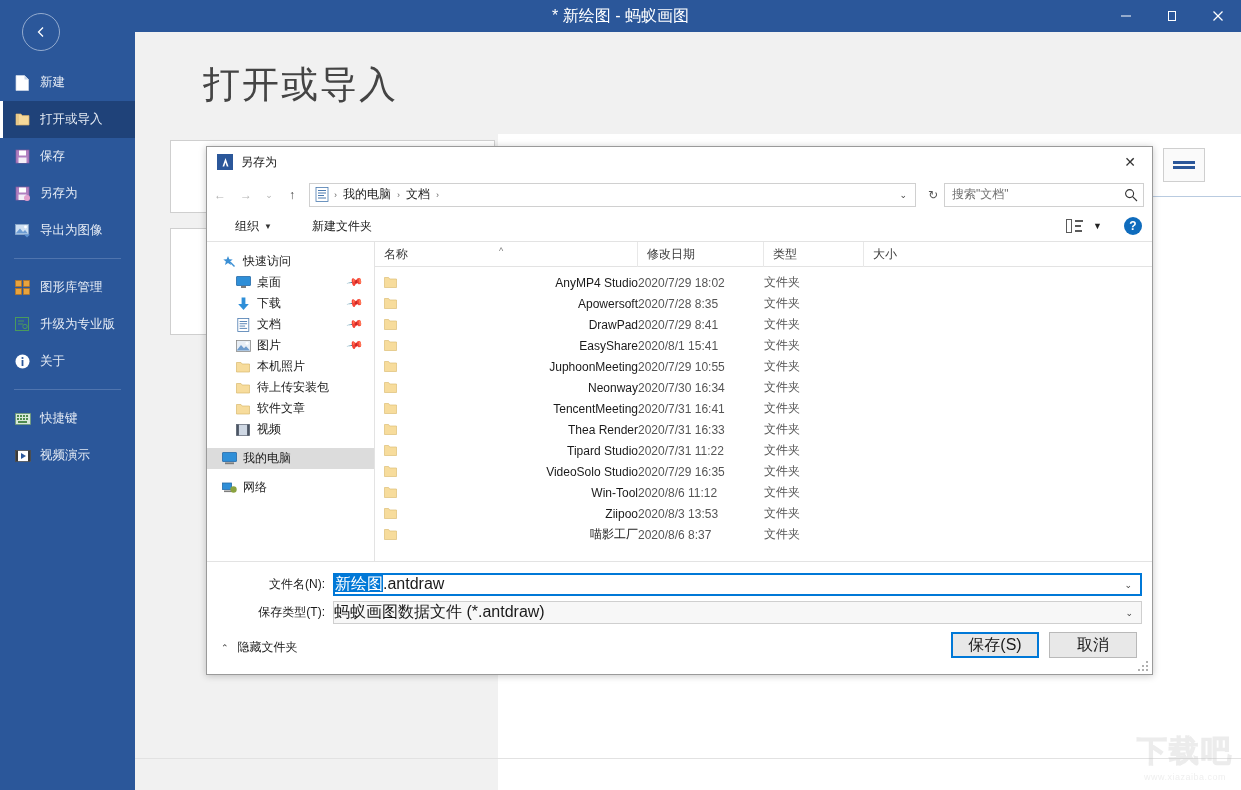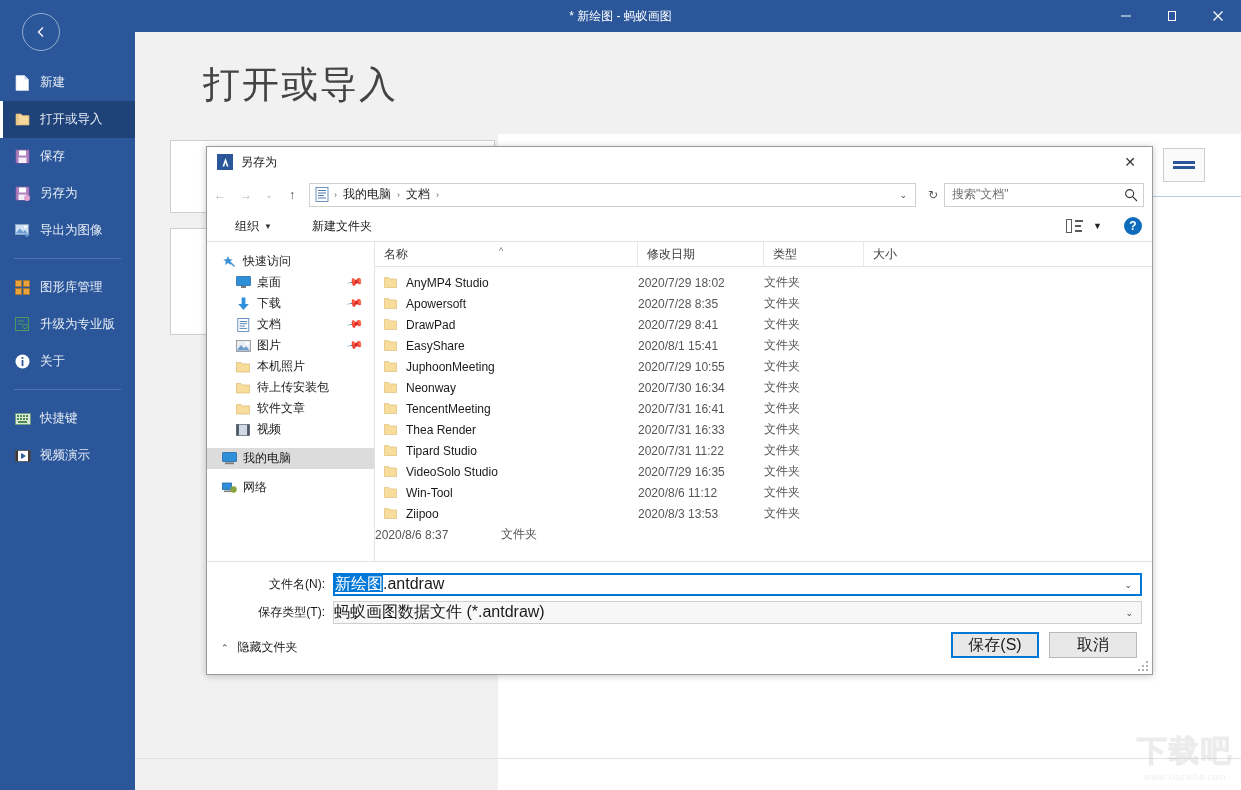--- a/index.html
+++ b/index.html
@@ -12,21 +12,21 @@
   #root { position: relative; width: 1241px; height: 790px; }
 
   
   .titlebar {
     position: absolute; left: 0; top: 0; width: 1241px; height: 32px;
     background: #2b579a;
   }
   .titlebar-title {
     position: absolute; left: 0; top: 0; width: 1241px; height: 32px;
     line-height: 32px; text-align: center;
-    color: #ffffff; font-size: 12px;
+    color: #ffffff; font-size: 16px;
   }
   .winbtns { position: absolute; right: 0; top: 0; height: 32px; display: flex; }
   .winbtn {
     width: 46px; height: 32px; display: flex; align-items: center; justify-content: center;
     color: #ffffff; font-size: 14px; line-height: 1;
   }
   .winbtn svg { display:block; }
 
   
   .sidebar {
@@ -211,21 +211,21 @@
     border-right: 1px solid #e8e8e8; padding-left: 9px;
   }
   .ch-name { width: 263px; position: relative; }
   .ch-name .sortmark { position: absolute; left: 124px; top: -3px; font-size: 9px; color: #777; }
   .ch-date { width: 126px; }
   .ch-type { width: 100px; }
   .ch-size { width: 90px; border-right: none !important; }
 
   .filelist { position: absolute; left: 0; top: 25px; width: 100%; height: 294px; padding-top: 5px; }
   .frow { height: 21px; display: flex; align-items: center; font-size: 12px; }
-  .fc-name { width: 263px; display: flex; align-items: center; padding-left: 9px; color: #1a1a1a; }
+  .fc-name { width: 263px; display: flex; align-items: center; padding-left: 9px; color: #1a1a1a; justify-content: space-between; }
   .folder-ico { width: 13px; height: 11px; margin-right: 9px; flex: 0 0 13px; }
   .folder-ico svg { display: block; }
   .fc-date { width: 126px; color: #555; }
   .fc-type { width: 100px; color: #555; }
   .fc-size { width: 90px; color: #555; }
 
   
   .dlg-form {
     position: absolute; left: 0; top: 414px; width: 945px; height: 64px;
     border-top: 1px solid #e3e3e3;
@@ -789,20 +789,28 @@
                     <path d="M0.5 0.5 L4.6 0.5 L5.7 2 L12.5 2 L12.5 10.5 L0.5 10.5 Z" fill="#f7dc9c" stroke="#ddbf77" stroke-width="0.7"></path>
                   </svg>
                 </span>
                 <span>Ziipoo</span>
               </div>
               <div class="fc-date">2020/8/3 13:53</div>
               <div class="fc-type">文件夹</div>
               <div class="fc-size"></div>
             </div>
             <div class="frow">
+              <div class="fc-name">
+                <span class="folder-ico">
+                  <svg width="13" height="11" viewBox="0 0 13 11">
+                    <path d="M0.5 0.5 L4.6 0.5 L5.7 2 L12.5 2 L12.5 10.5 L0.5 10.5 Z" fill="#f7dc9c" stroke="#ddbf77" stroke-width="0.7"></path>
+                  </svg>
+                </span>
+                <span>喵影工厂</span>
+              </div>
               <div class="fc-date">2020/8/6 8:37</div>
               <div class="fc-type">文件夹</div>
               <div class="fc-size"></div>
             </div>
           </div>
       </div>
     </div>
 
     <div class="dlg-form">
       <div class="form-row r1">

